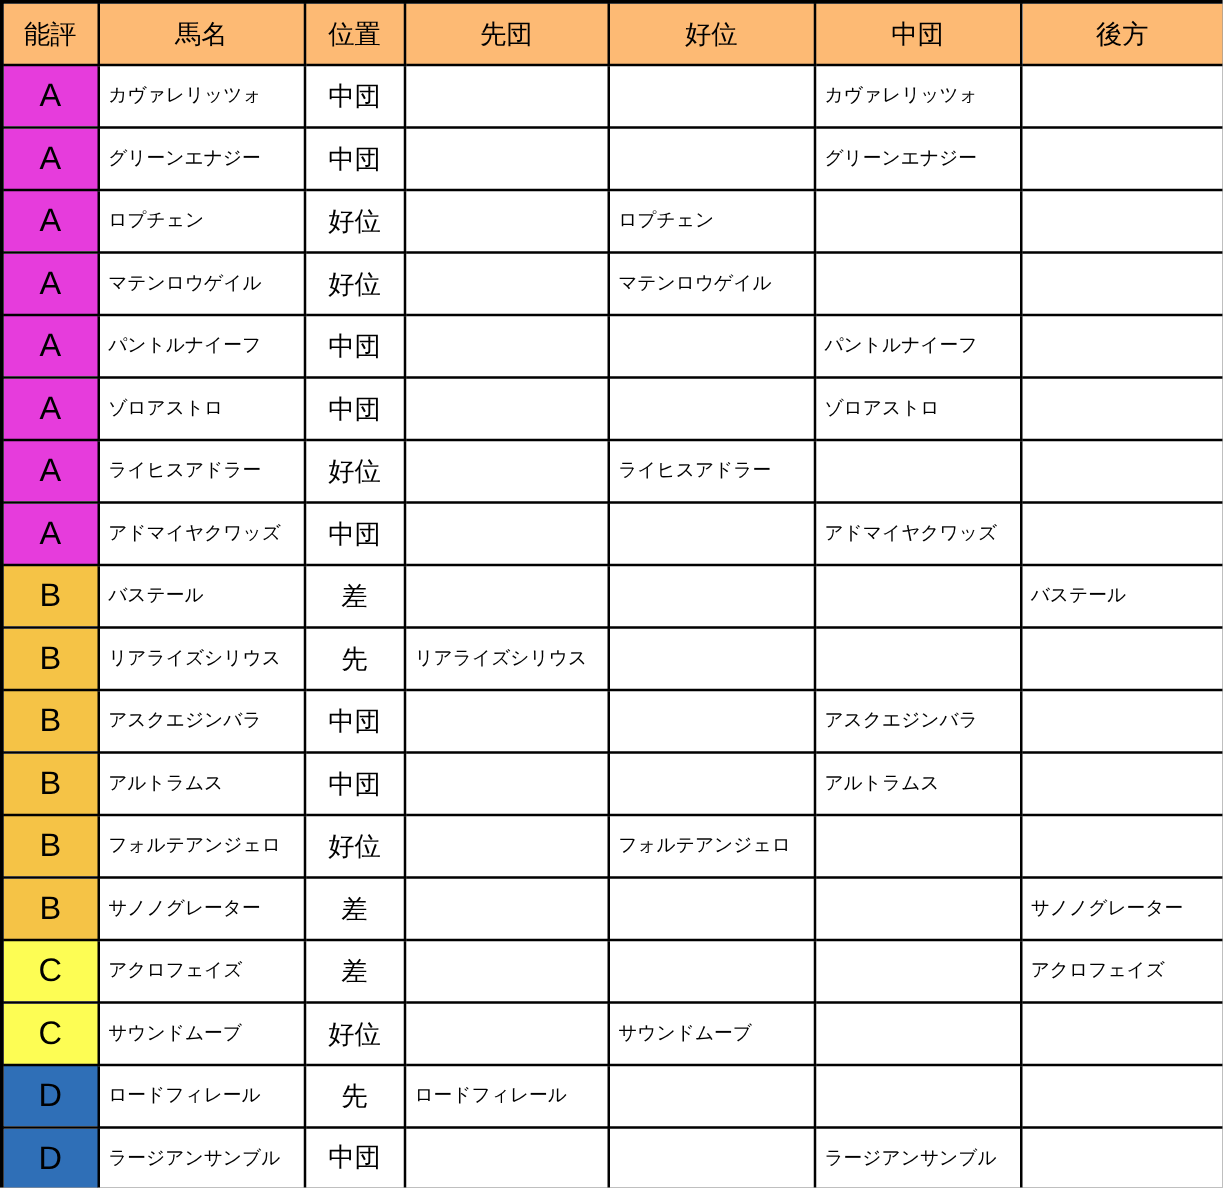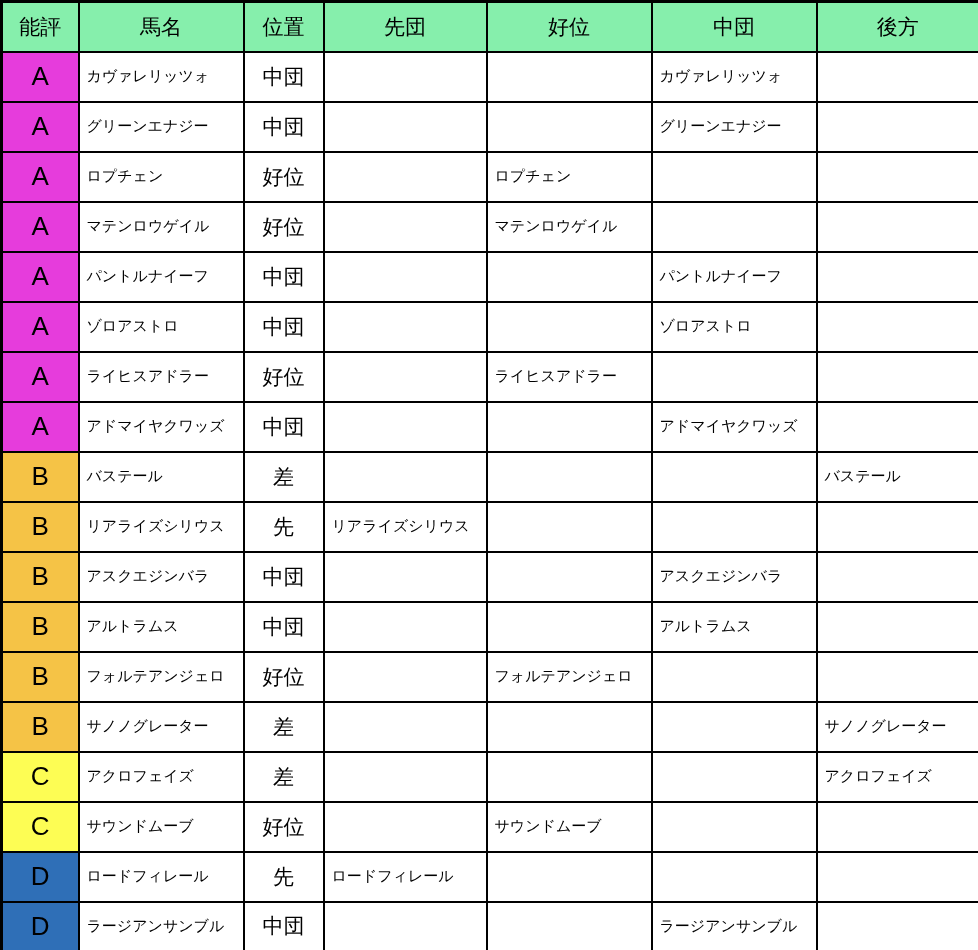--- a/index.html
+++ b/index.html
@@ -15,21 +15,21 @@
   }
   th,td{
     border:2px solid #000;
     overflow:hidden;white-space:nowrap;
     box-sizing:border-box;
     padding:0;
   }
   thead tr{height:50px;}
   tbody tr{height:50px;}
   thead th{
-    background:#86efac;
+    background:#fdba74;
     font-size:21px;font-weight:normal;text-align:center;
   }
   td.cell-rating{font-size:26px;text-align:center;}
   td.cell-name{font-size:15px;text-align:left;padding:0 7px;}
   td.cell-position{font-size:21px;text-align:center;}
   td.cell-front,td.cell-good,td.cell-mid,td.cell-rear{
     font-size:15px;text-align:left;padding:0 7px;
   }
 </style>
 </head>

